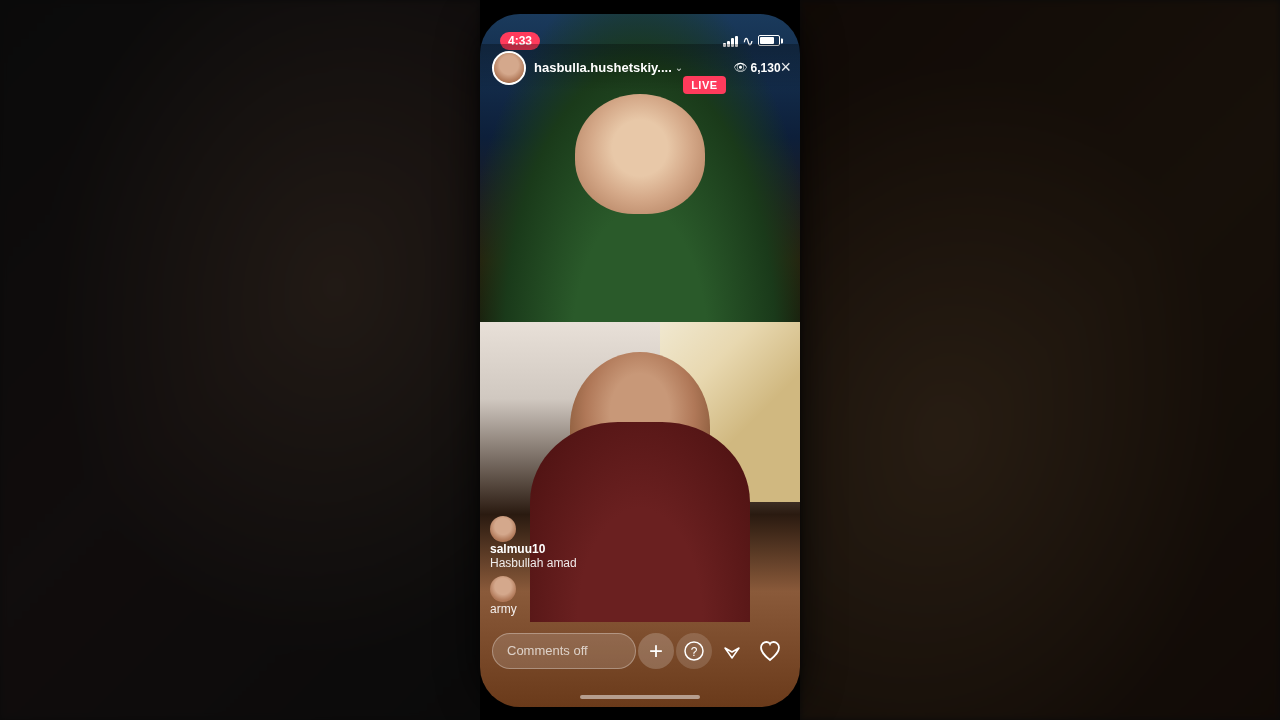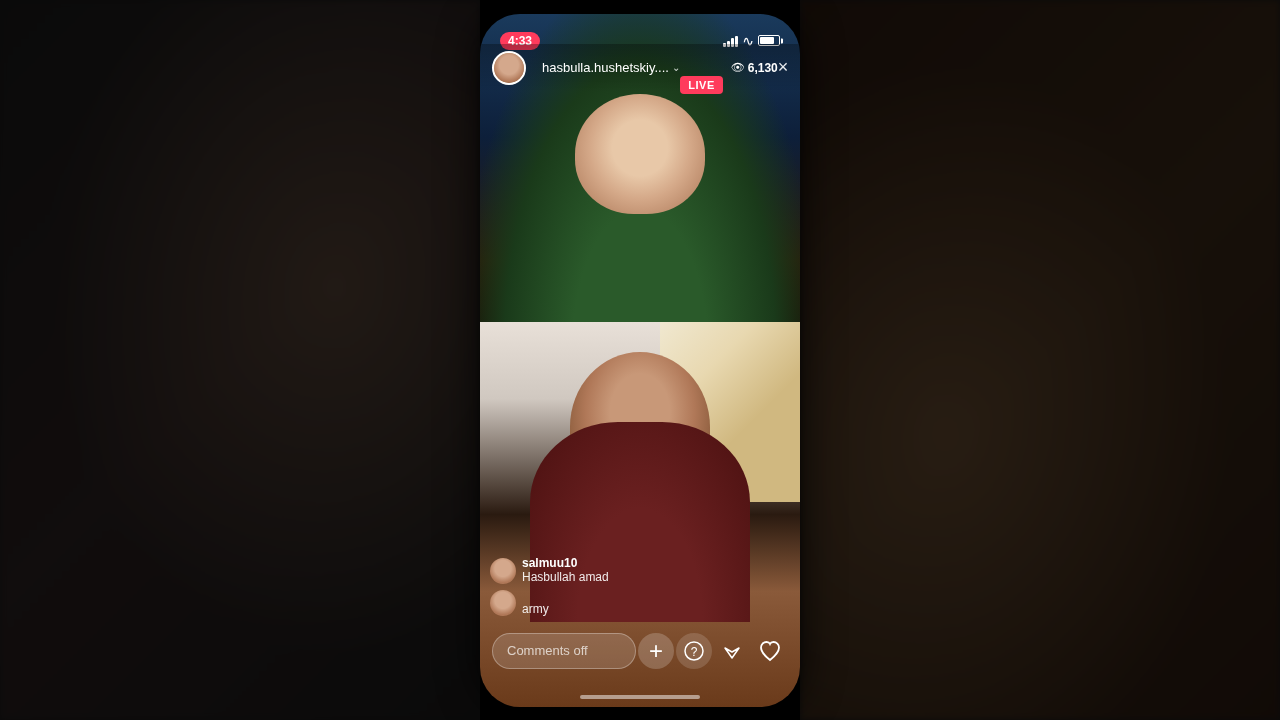--- a/index.html
+++ b/index.html
@@ -157,22 +157,21 @@
     .username-area {
       display: flex;
       align-items: center;
       margin-left: 8px;
       flex: 1;
     }
 
     .username {
       color: #fff;
       font-size: 13px;
-      font-weight: 400;
-      margin-left: 8px;
+      font-weight: 700;
     }
 
     .chevron-icon {
       color: #fff;
       font-size: 10px;
       margin-left: 3px;
       opacity: 0.8;
     }
 
     .live-badge {
@@ -300,22 +299,23 @@
     
     .comments-overlay {
       position: absolute;
       bottom: 85px; left: 0; right: 0;
       padding: 0 10px;
       z-index: 15;
     }
 
     .comment-item {
       display: flex;
-      align-items: flex-end;
+      align-items: flex-start;
       margin-bottom: 6px;
+      flex-direction: column;
     }
 
     .comment-avatar {
       width: 26px;
       height: 26px;
       border-radius: 50%;
       background: linear-gradient(135deg, #c8a882, #a07050);
       flex-shrink: 0;
       margin-right: 6px;
       display: flex;

